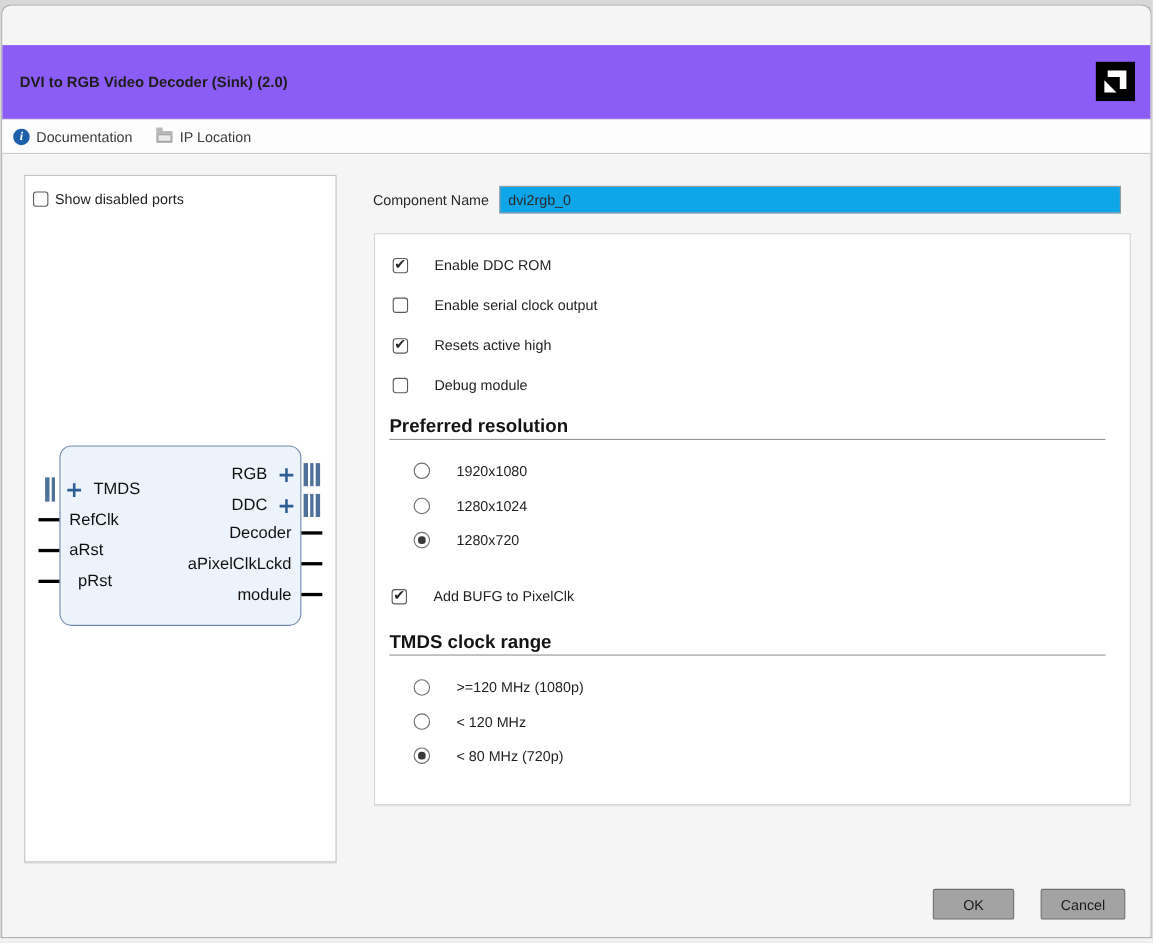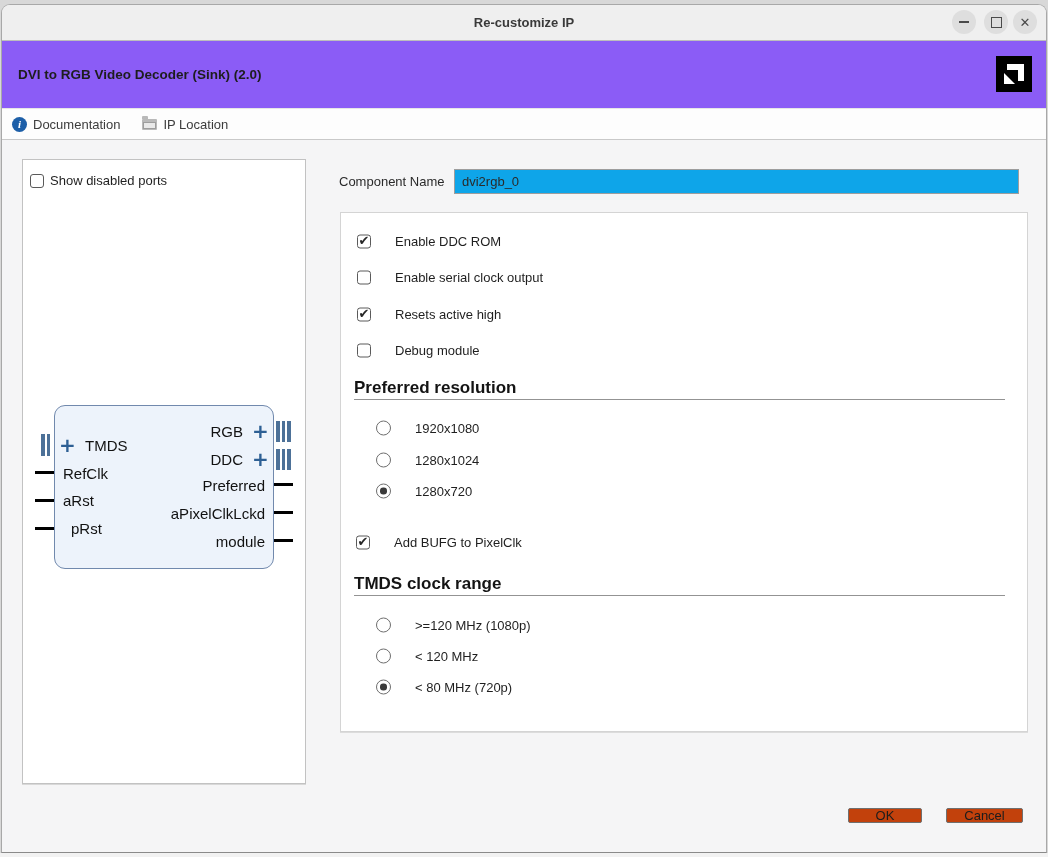--- a/index.html
+++ b/index.html
@@ -96,44 +96,32 @@
   .groupbox{
     position:absolute;left:338px;top:207px;width:686px;height:518px;
     background:#ffffff;border:1px solid #d4d4d4;box-shadow:0 1px 0 #dcdcdc;
   }
   .opt-row{position:absolute;display:flex;align-items:center;gap:24px;transform:translateY(-50%);}
   .section-h{position:absolute;left:13px;transform:translateY(-50%);font-size:17px;font-weight:bold;color:#141414;white-space:nowrap;}
   .section-rule{position:absolute;left:13px;width:651px;height:1px;background:#939393;}
 
   
   .btn{
-    position:absolute;top:803px;height:15px;box-sizing:border-box;background:#c2410c;
+    position:absolute;top:803px;height:28px;box-sizing:border-box;background:#a3a3a3;
     border:1px solid #6f6f6f;border-radius:2px;font-size:13px;color:#1c1c1c;
     display:flex;align-items:center;justify-content:center;cursor:default;
   }
   .btn.ok{left:846px;width:74px;}
   .btn.cancel{left:944px;width:77px;}
 </style>
 </head>
 <body>
 
 <div class="dialog">
 
-  <div class="titlebar">
-    <div class="titlebar-text">Re-customize IP</div>
-    <div class="win-btn min">
-        <span class="glyph-min"></span>
-      </div>
-    <div class="win-btn max">
-        <span class="glyph-max"></span>
-      </div>
-    <div class="win-btn close">
-        <span class="glyph-close">✕</span>
-      </div>
-  </div>
 
   <div class="hdr">
     <div class="hdr-title">DVI to RGB Video Decoder (Sink) (2.0)</div>
     <svg class="hdr-logo" viewBox="0 0 36 36">
       <rect x="0" y="0" width="36" height="36" fill="#000"></rect>
       <path d="M11 8 H28 V25 H22 V14 H11 Z" fill="#fff"></path>
       <path d="M8 17 V28 H19 Z" fill="#fff"></path>
     </svg>
   </div>
 
@@ -181,21 +169,21 @@
     <span class="plus" style="left:36px;top:285px;">+</span>
     <span class="port-label" style="left:62px;top:285px;">TMDS</span>
     <span class="port-label" style="left:40px;top:313px;">RefClk</span>
     <span class="port-label" style="left:40px;top:340px;">aRst</span>
     <span class="port-label" style="left:48px;top:368px;">pRst</span>
 
     <span class="port-label" style="right:62px;top:271px;">RGB</span>
     <span class="plus" style="left:229px;top:271px;">+</span>
     <span class="port-label" style="right:62px;top:299px;">DDC</span>
     <span class="plus" style="left:229px;top:299px;">+</span>
-    <span class="port-label" style="right:40px;top:325px;">Preferred</span>
+    <span class="port-label" style="right:40px;top:325px;">Decoder</span>
     <span class="port-label" style="right:40px;top:353px;">aPixelClkLckd</span>
     <span class="port-label" style="right:40px;top:381px;">module</span>
   </div>
 
   <div class="cname-label">Component Name</div>
   <input class="cname-field" readonly="" value="dvi2rgb_0" style="">
 
   <div class="groupbox">
 
     <div class="opt-row" style="left:16px;top:28px;">

